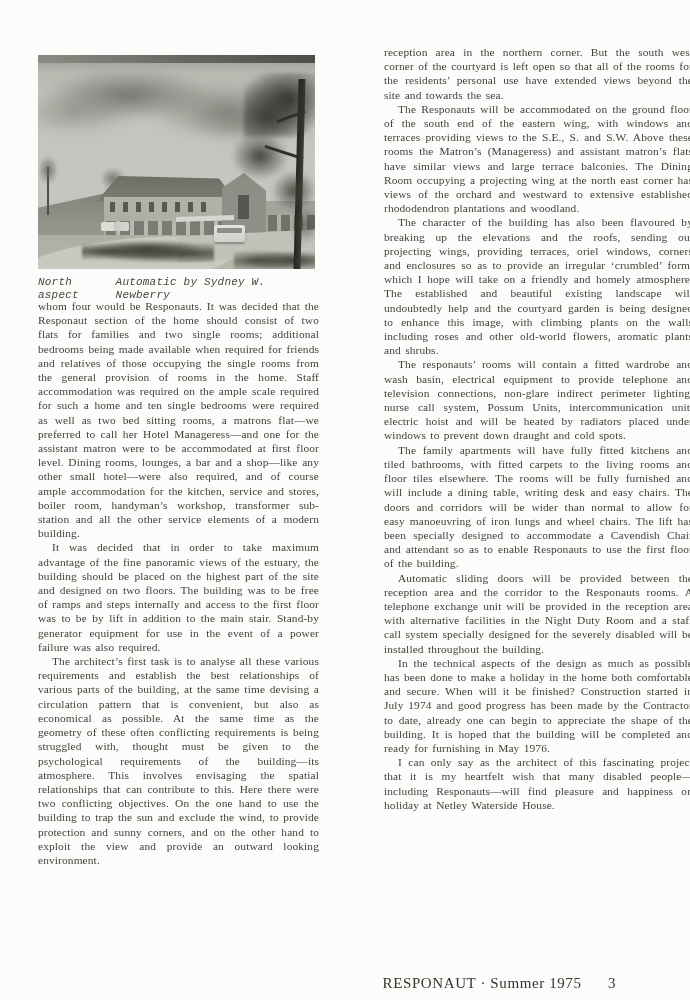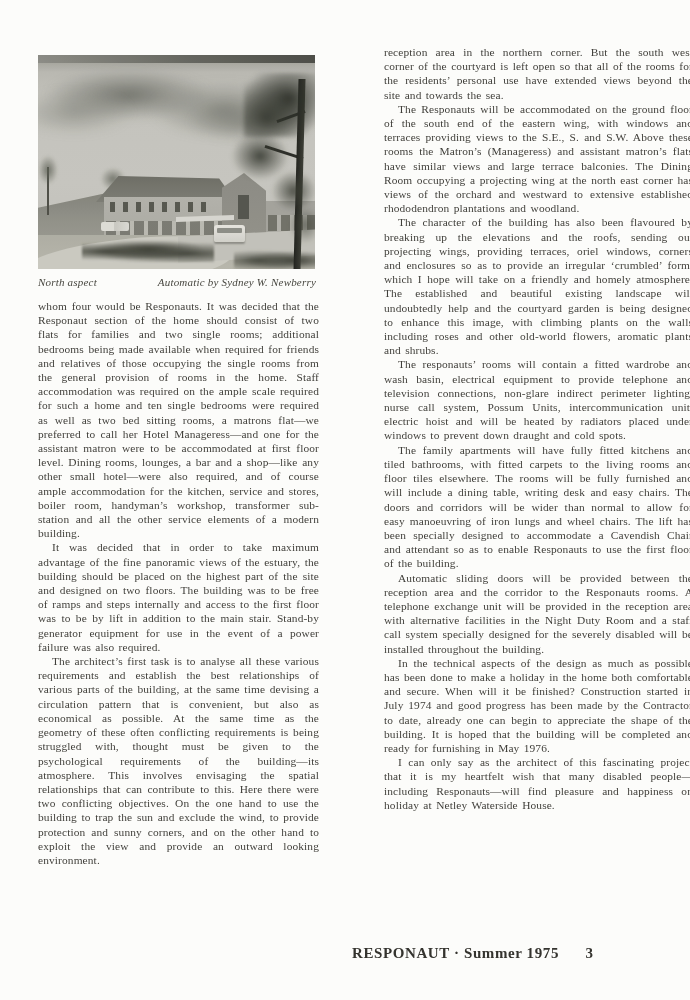--- a/index.html
+++ b/index.html
@@ -45,24 +45,24 @@
   #ph-trunk{left:258px;top:24px;width:7px;height:191px;background:linear-gradient(90deg,#1f201c,#3b3c35);transform:rotate(1.5deg);}
   #ph-branch1{left:226px;top:96px;width:40px;height:3px;background:#2a2b26;transform:rotate(18deg);}
   #ph-branch2{left:238px;top:60px;width:30px;height:3px;background:#2a2b26;transform:rotate(-20deg);}
   #ph-fol1{left:206px;top:18px;width:74px;height:64px;background:radial-gradient(ellipse at 60% 40%,rgba(42,45,38,.95),rgba(42,45,38,0) 70%),radial-gradient(ellipse at 30% 70%,rgba(48,51,43,.85),transparent 65%);filter:blur(2px);}
   #ph-fol2{left:192px;top:76px;width:60px;height:50px;background:radial-gradient(ellipse,rgba(50,53,45,.9),transparent 68%);filter:blur(2px);}
   #ph-fol3{left:232px;top:114px;width:48px;height:44px;background:radial-gradient(ellipse,rgba(55,58,49,.85),transparent 66%);filter:blur(2px);}
   #ph-fol4{left:250px;top:150px;width:34px;height:40px;background:radial-gradient(ellipse,rgba(60,63,54,.6),transparent 66%);filter:blur(2px);}
   .photo::after{content:"";position:absolute;left:0;top:0;right:0;bottom:0;background:rgba(118,115,98,.05);}
   
   .caption{position:absolute;left:38px;top:276px;width:278px;display:flex;justify-content:space-between;
-           font-style:italic;font-size:11px;line-height:13px;color:#47463f;letter-spacing:.2px;}
+           font-style:italic;font-size:11px;line-height:13px;color:#47463f;letter-spacing:.2px;font-family:Liberation Mono, monospace;}
   
-  .footer{position:absolute;left:352px;top:945px;width:264px;text-align:left;
-          font-size:15px;font-weight:bold;color:#34332e;letter-spacing:.6px;white-space:nowrap;}
+  .footer{position:absolute;left:352px;top:975px;width:264px;text-align:right;
+          font-size:15px;font-weight:normal;color:#34332e;letter-spacing:.6px;white-space:nowrap;}
   .footer .pageno{margin-left:22px;}
 </style>
 </head>
 <body>
 
 <div class="page">
 
   <div class="photo">
     <div class="ph" id="ph-sky"></div>
     <div class="ph" id="ph-topband"></div>

